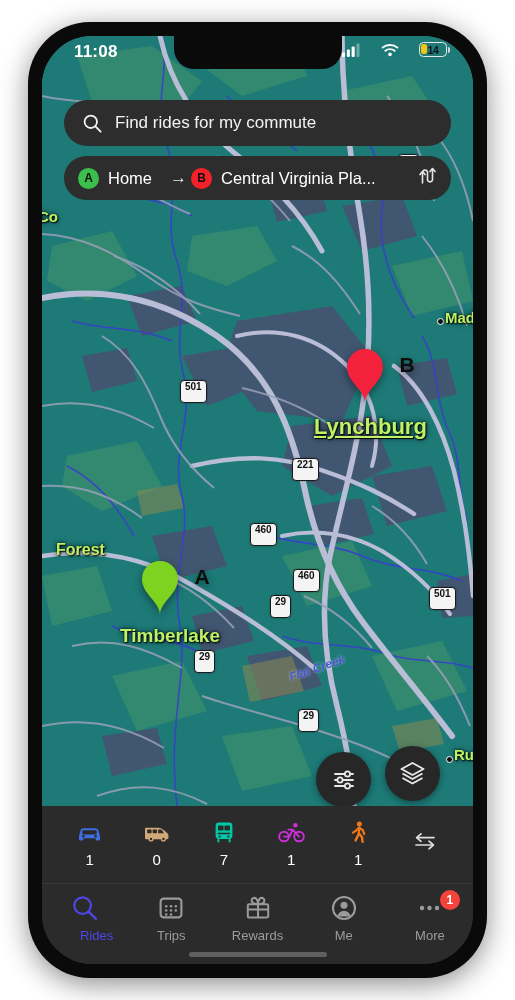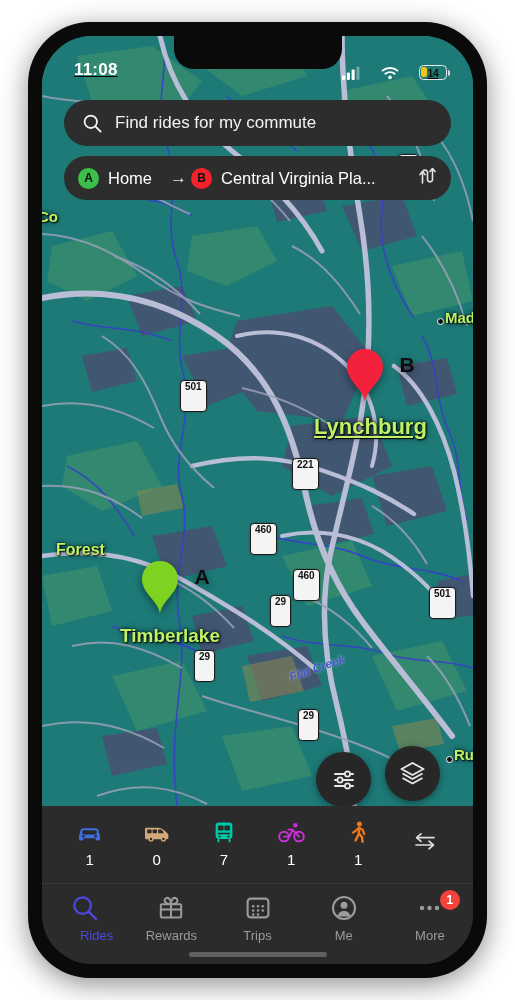--- a/index.html
+++ b/index.html
@@ -46,25 +46,24 @@
     background: #1d7a77;
     overflow: hidden;
   }
   #map-svg { position: absolute; left: 0; top: 0; }
 
   
   #status-bar {
     position: absolute; top: 0; left: 0;
     width: 431px; height: 44px;
     z-index: 61;
-    display: flex; align-items: flex-end;
+    display: flex; align-items: flex-start;
     justify-content: space-between;
     padding: 6px 26px 0 32px;
     pointer-events: none;
-    text-decoration: underline;
   }
   #status-time {
     color: #fff; font-size: 17px; font-weight: bold;
     letter-spacing: 0.2px;
   }
   #status-icons { display: flex; align-items: center; gap: 20px; }
   .battery-shell {
     position: relative;
     width: 28px; height: 15px;
     border: 1.6px solid #e8e8e8;
@@ -157,21 +156,21 @@
     font-weight: bold;
     text-shadow: 0 0 3px rgba(255,255,255,.55);
     white-space: nowrap; z-index: 13;
   }
   .shield {
     position: absolute;
     background: #f4f4f4;
     border: 1.6px solid #1a1a1a;
     border-radius: 4px;
     color: #111; font-size: 10px; font-weight: bold;
-    padding: 1px 4px 18px 4px;
+    padding: 1px 4px 9px 4px;
     line-height: 1.05;
     z-index: 15;
     text-align: center;
     box-shadow: 0 0 2px rgba(0,0,0,.4);
   }
 
   
   .map-pin {
     position: absolute; z-index: 20;
     filter: drop-shadow(0 3px 4px rgba(0,0,0,.45));
@@ -592,56 +591,56 @@
             <circle cx="10.6" cy="10.6" r="8.3" fill="none" stroke="#4f46e5" stroke-width="2.2"></circle>
             <line x1="16.6" y1="16.6" x2="24" y2="24" stroke="#4f46e5" stroke-width="2.4" stroke-linecap="round"></line>
           </svg>
         </span>
         <span class="tab-label">Rides</span>
       </div>
 
       <div class="tab-item">
         <span class="tab-glyph">
           <svg width="26" height="26" viewBox="0 0 26 26">
-            <g fill="none" stroke="#9b9b9b" stroke-width="2" stroke-linejoin="round">
-              <rect x="2.8" y="9.2" width="20.4" height="13.4" rx="1.4"></rect>
-              <line x1="13" y1="9.2" x2="13" y2="22.6"></line>
-              <line x1="2.8" y1="14.6" x2="23.2" y2="14.6"></line>
-              <path d="M13 9.2 C 10.6 9.2, 6.6 8.4, 6.6 5.6 A 2.7 2.7 0 0 1 11.6 4.2
-                       C 12.6 5.6, 13 7.6, 13 9.2 Z"></path>
-              <path d="M13 9.2 C 15.4 9.2, 19.4 8.4, 19.4 5.6 A 2.7 2.7 0 0 0 14.4 4.2
-                       C 13.4 5.6, 13 7.6, 13 9.2 Z"></path>
-            </g>
-          </svg>
-        </span>
-        <span class="tab-label">Rewards</span>
-      </div>
-
-      <div class="tab-item">
-        <span class="tab-glyph">
-          <svg width="26" height="26" viewBox="0 0 26 26">
             <rect x="2.6" y="3.6" width="20.8" height="18.8" rx="3.2" fill="none" stroke="#9b9b9b" stroke-width="2.1"></rect>
             <g fill="#9b9b9b">
               <circle cx="8.2" cy="11.2" r="1.25"></circle>
               <circle cx="13" cy="11.2" r="1.25"></circle>
               <circle cx="17.8" cy="11.2" r="1.25"></circle>
               <circle cx="8.2" cy="15.6" r="1.25"></circle>
               <circle cx="13" cy="15.6" r="1.25"></circle>
               <circle cx="17.8" cy="15.6" r="1.25"></circle>
               <circle cx="8.2" cy="19.4" r="1.25"></circle>
               <circle cx="13" cy="19.4" r="1.25"></circle>
             </g>
           </svg>
         </span>
         <span class="tab-label">Trips</span>
       </div>
 
       <div class="tab-item">
         <span class="tab-glyph">
           <svg width="26" height="26" viewBox="0 0 26 26">
+            <g fill="none" stroke="#9b9b9b" stroke-width="2" stroke-linejoin="round">
+              <rect x="2.8" y="9.2" width="20.4" height="13.4" rx="1.4"></rect>
+              <line x1="13" y1="9.2" x2="13" y2="22.6"></line>
+              <line x1="2.8" y1="14.6" x2="23.2" y2="14.6"></line>
+              <path d="M13 9.2 C 10.6 9.2, 6.6 8.4, 6.6 5.6 A 2.7 2.7 0 0 1 11.6 4.2
+                       C 12.6 5.6, 13 7.6, 13 9.2 Z"></path>
+              <path d="M13 9.2 C 15.4 9.2, 19.4 8.4, 19.4 5.6 A 2.7 2.7 0 0 0 14.4 4.2
+                       C 13.4 5.6, 13 7.6, 13 9.2 Z"></path>
+            </g>
+          </svg>
+        </span>
+        <span class="tab-label">Rewards</span>
+      </div>
+
+      <div class="tab-item">
+        <span class="tab-glyph">
+          <svg width="26" height="26" viewBox="0 0 26 26">
             <circle cx="13" cy="13" r="11" fill="none" stroke="#9b9b9b" stroke-width="2.1"></circle>
             <circle cx="13" cy="10.2" r="3.5" fill="#9b9b9b"></circle>
             <path d="M6.4 21.4 C 7.4 17.6, 10 16, 13 16 C 16 16, 18.6 17.6, 19.6 21.4" fill="#9b9b9b"></path>
           </svg>
         </span>
         <span class="tab-label">Me</span>
       </div>
 
       <div class="tab-item">
         <span class="tab-glyph">

